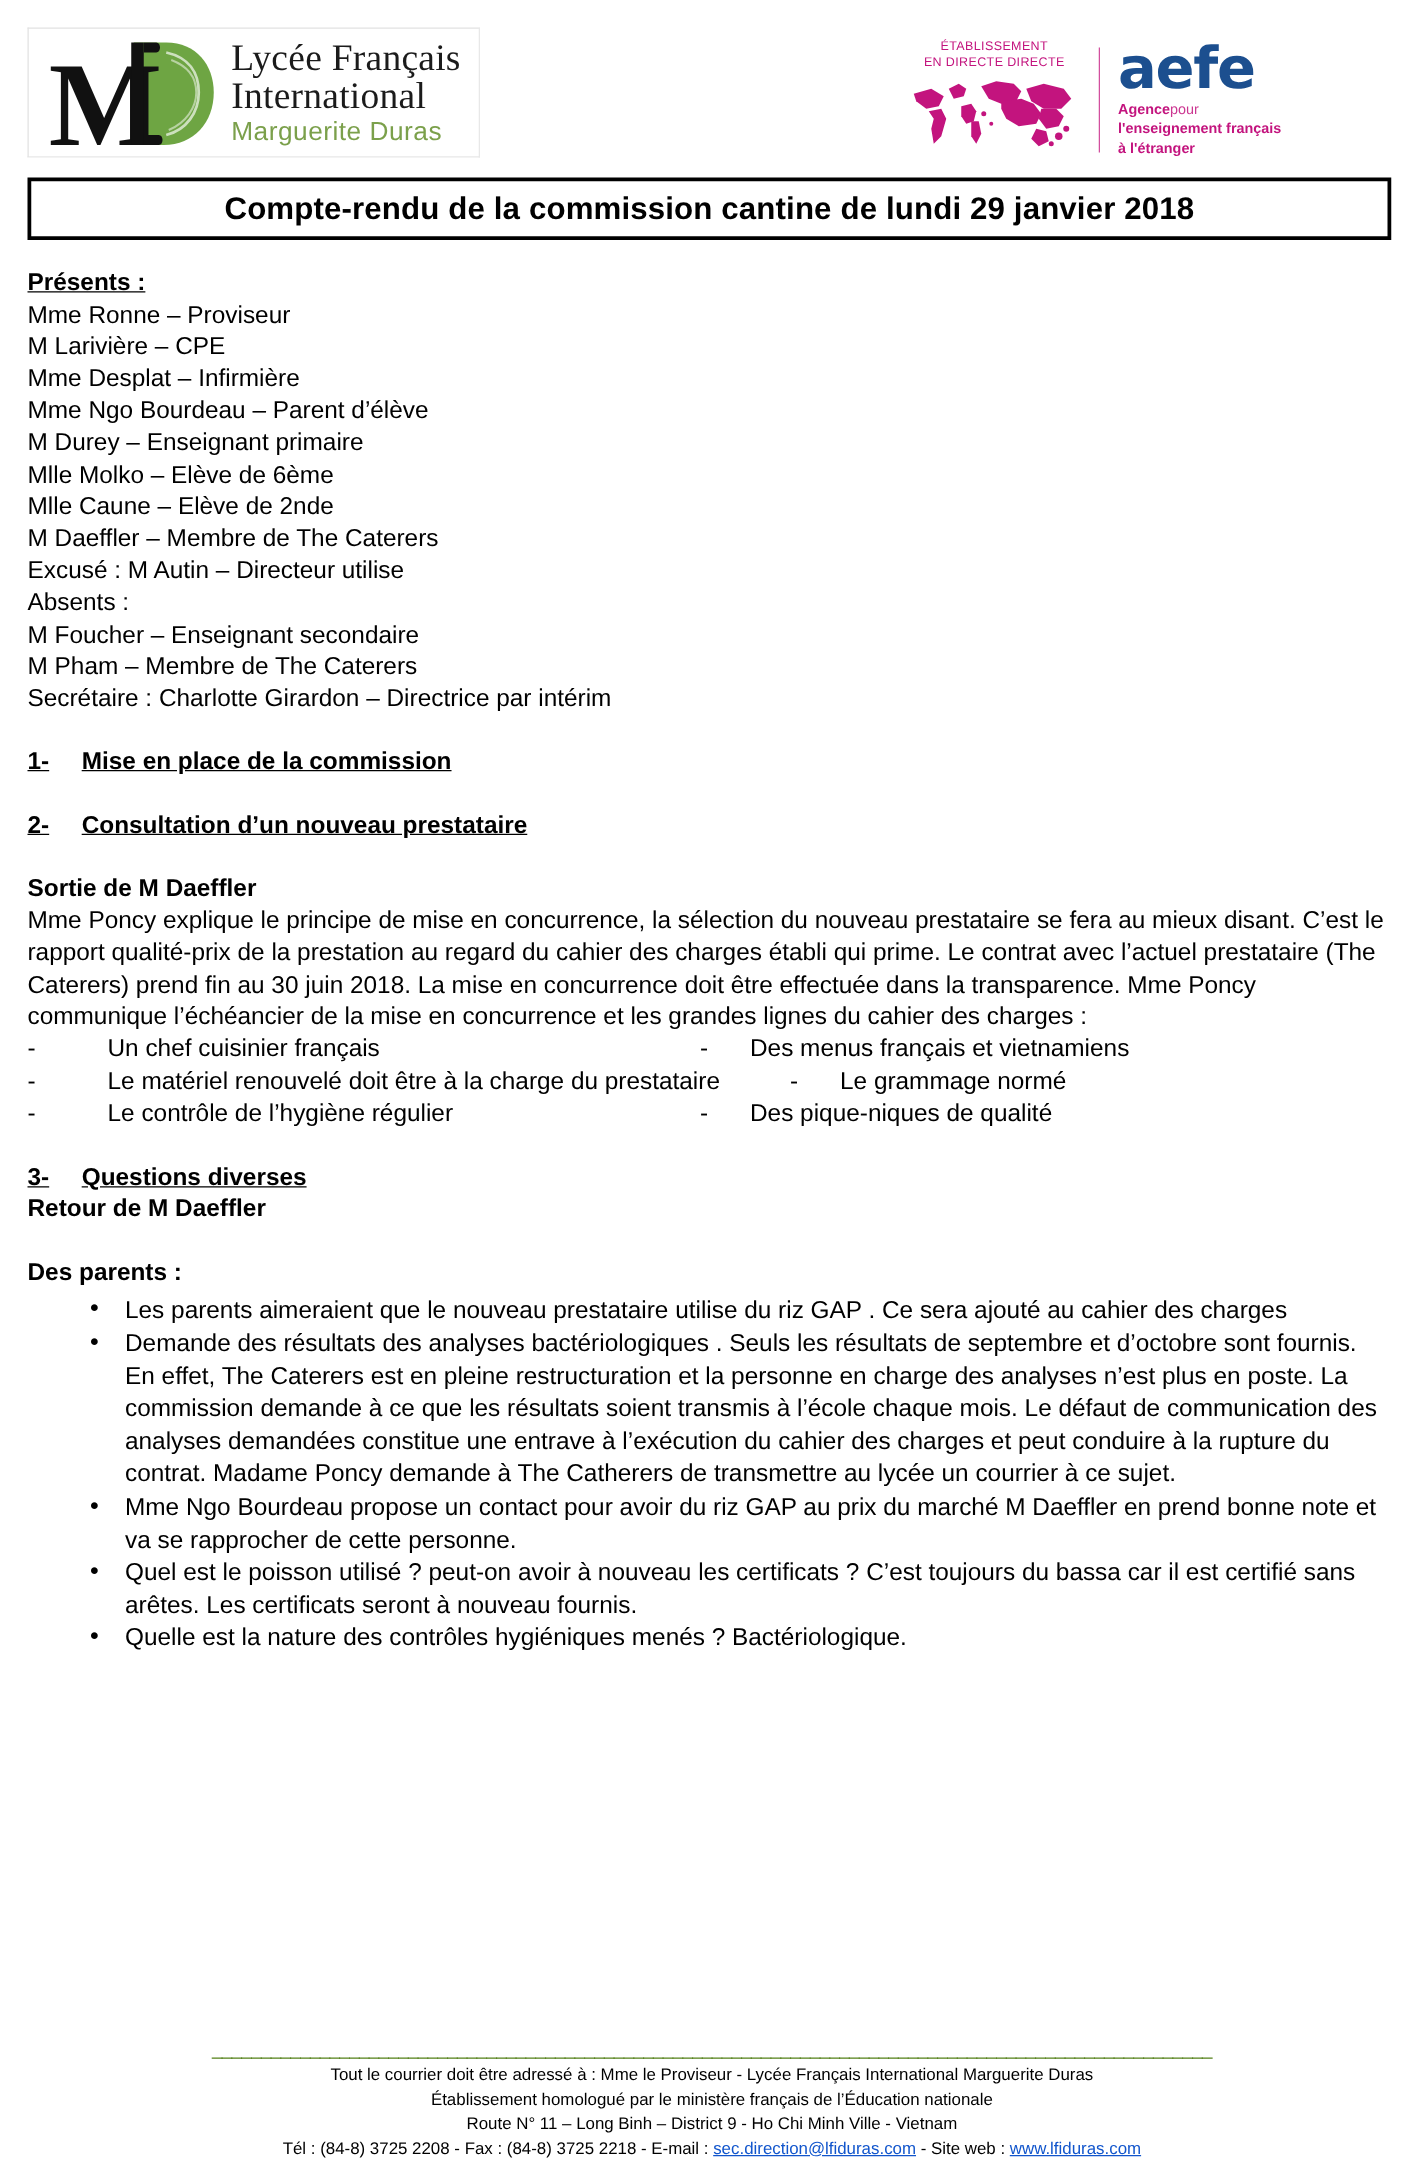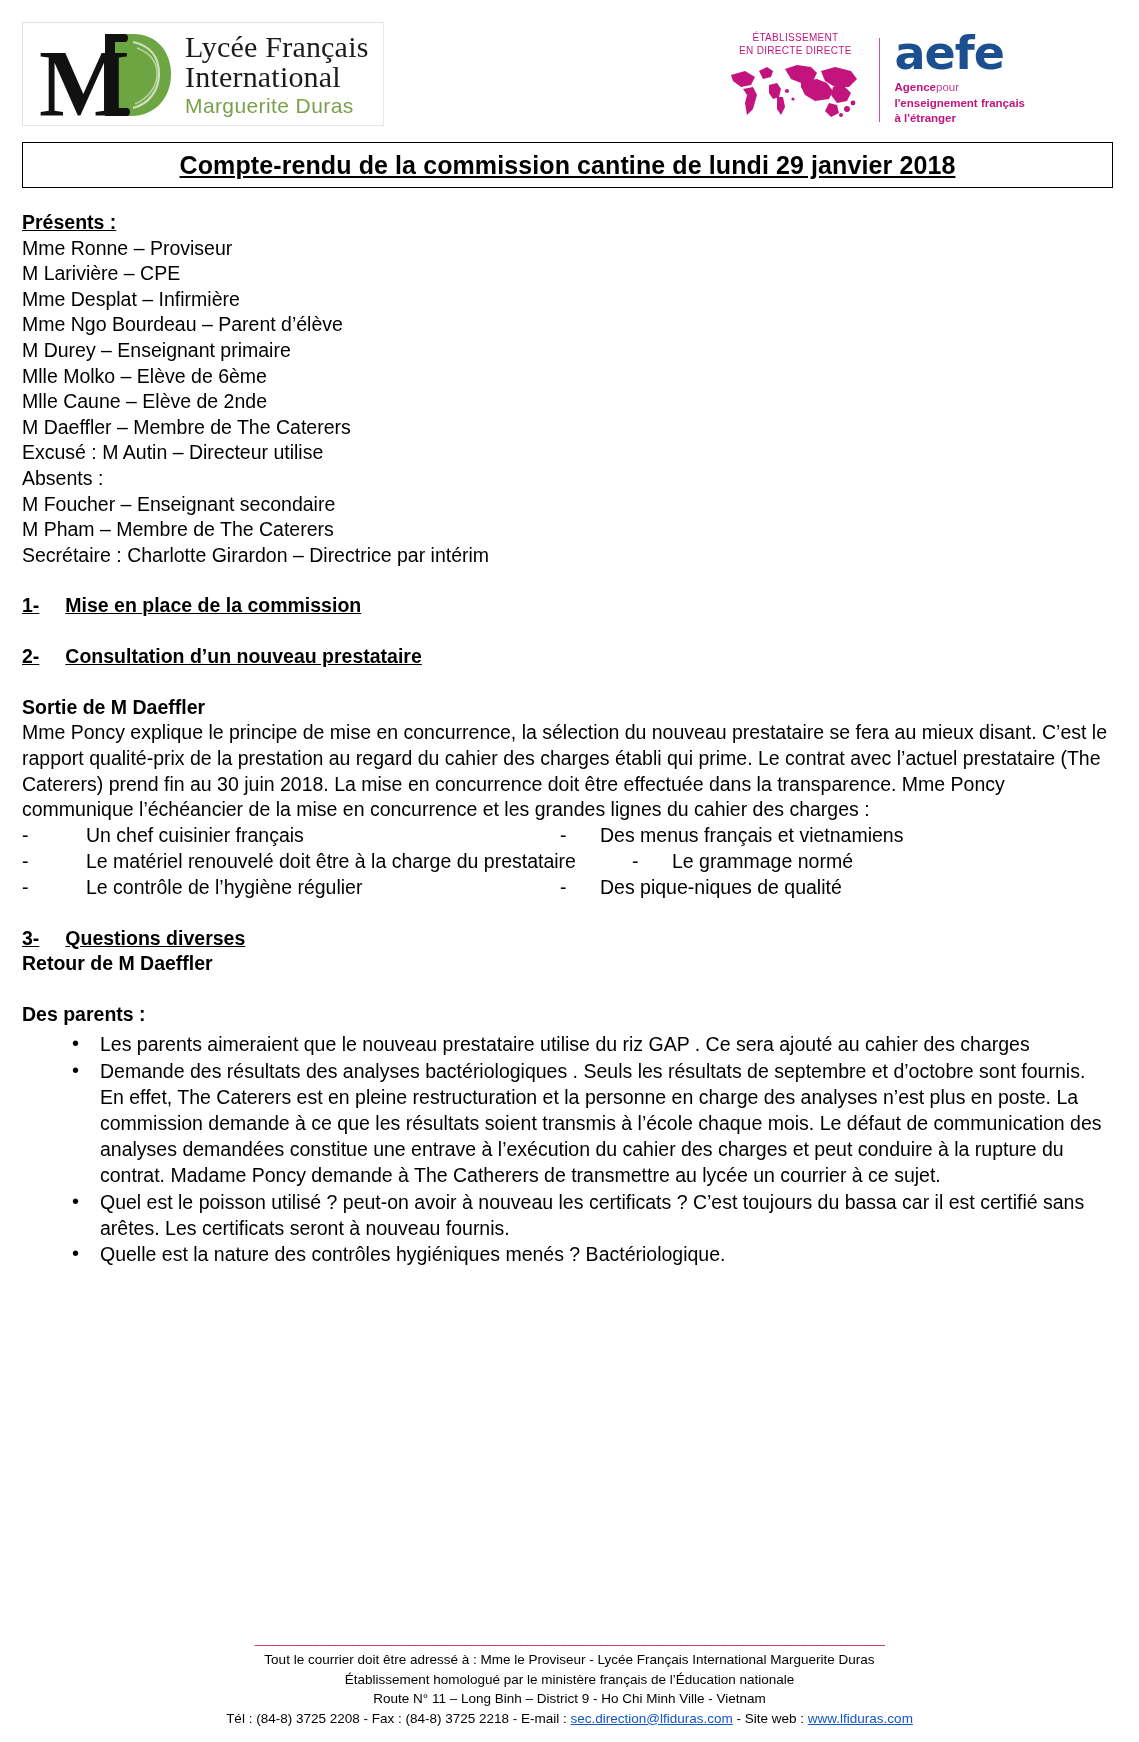--- a/index.html
+++ b/index.html
@@ -109,27 +109,26 @@
     font-size: 11.5px;
     color: #c3147e;
     line-height: 1.35;
     margin-top: 4px;
     font-weight: bold;
   }
   .aefe-sub .thin { font-weight: normal; color:#c3147e; opacity:.85;}
 
   
   .title-box {
-    border: 1px solid #000000;
+    border: 3px solid #000000;
     margin-top: 2px;
     height: 44px;
     display: flex;
     align-items: center;
     justify-content: center;
-    text-decoration: underline;
   }
   .title-text {
     font-size: 25px;
     font-weight: bold;
     letter-spacing: .1px;
     white-space: nowrap;
   }
 
   
   .content {
@@ -200,22 +199,22 @@
     position: absolute;
     left: 0;
     right: 0;
     bottom: 14px;
     text-align: center;
     font-size: 13.5px;
     line-height: 19.5px;
     color: #000;
   }
   .footer .rule {
-    color: #be185d;
-    font-size: 12px;
+    color: #4d7c0f;
+    font-size: 15px;
     letter-spacing: -0.5px;
     white-space: nowrap;
     overflow: hidden;
     display: block;
     margin-bottom: 1px;
   }
   .footer a, .footer .link {
     color: #1155cc;
     text-decoration: underline;
   }
@@ -369,20 +368,21 @@
     </div>
     <div class="bold">Retour de M Daeffler</div>
 
     <div class="spacer-md"></div>
 
     <div class="bold">Des parents :</div>
 
     <ul class="bullets">
       <li>Les parents aimeraient que le nouveau prestataire utilise du riz GAP .  Ce sera ajouté au cahier des charges</li>
       <li>Demande des résultats des analyses bactériologiques .  Seuls les résultats de septembre et d’octobre sont fournis. En effet, The Caterers est en pleine restructuration et la personne en charge des analyses n’est plus en poste. La commission demande à ce que les résultats soient transmis à l’école chaque mois. Le défaut de communication des analyses demandées constitue une entrave à l’exécution du cahier des charges  et peut conduire à la rupture du contrat. Madame Poncy demande à The Catherers de transmettre au lycée un courrier à ce sujet.</li>
+      <li>Mme Ngo Bourdeau propose un contact pour avoir du riz GAP au prix du marché  M Daeffler en prend bonne note et va se rapprocher de cette personne.</li>
       <li>Quel est le poisson utilisé ? peut-on avoir à nouveau les certificats ?  C’est toujours du bassa car il est certifié sans arêtes. Les certificats seront à nouveau fournis.</li>
       <li>Quelle est la nature des contrôles hygiéniques menés ? Bactériologique.</li>
     </ul>
   </div>
 
   <div class="footer">
     <span class="rule">______________________________________________________________________________________________________</span>
     <div>Tout le courrier doit être adressé à : Mme le Proviseur    -  Lycée Français International Marguerite Duras</div>
     <div>Établissement homologué par le ministère français de l’Éducation nationale</div>
     <div>Route N° 11 – Long Binh – District 9 - Ho Chi Minh Ville - Vietnam</div>

